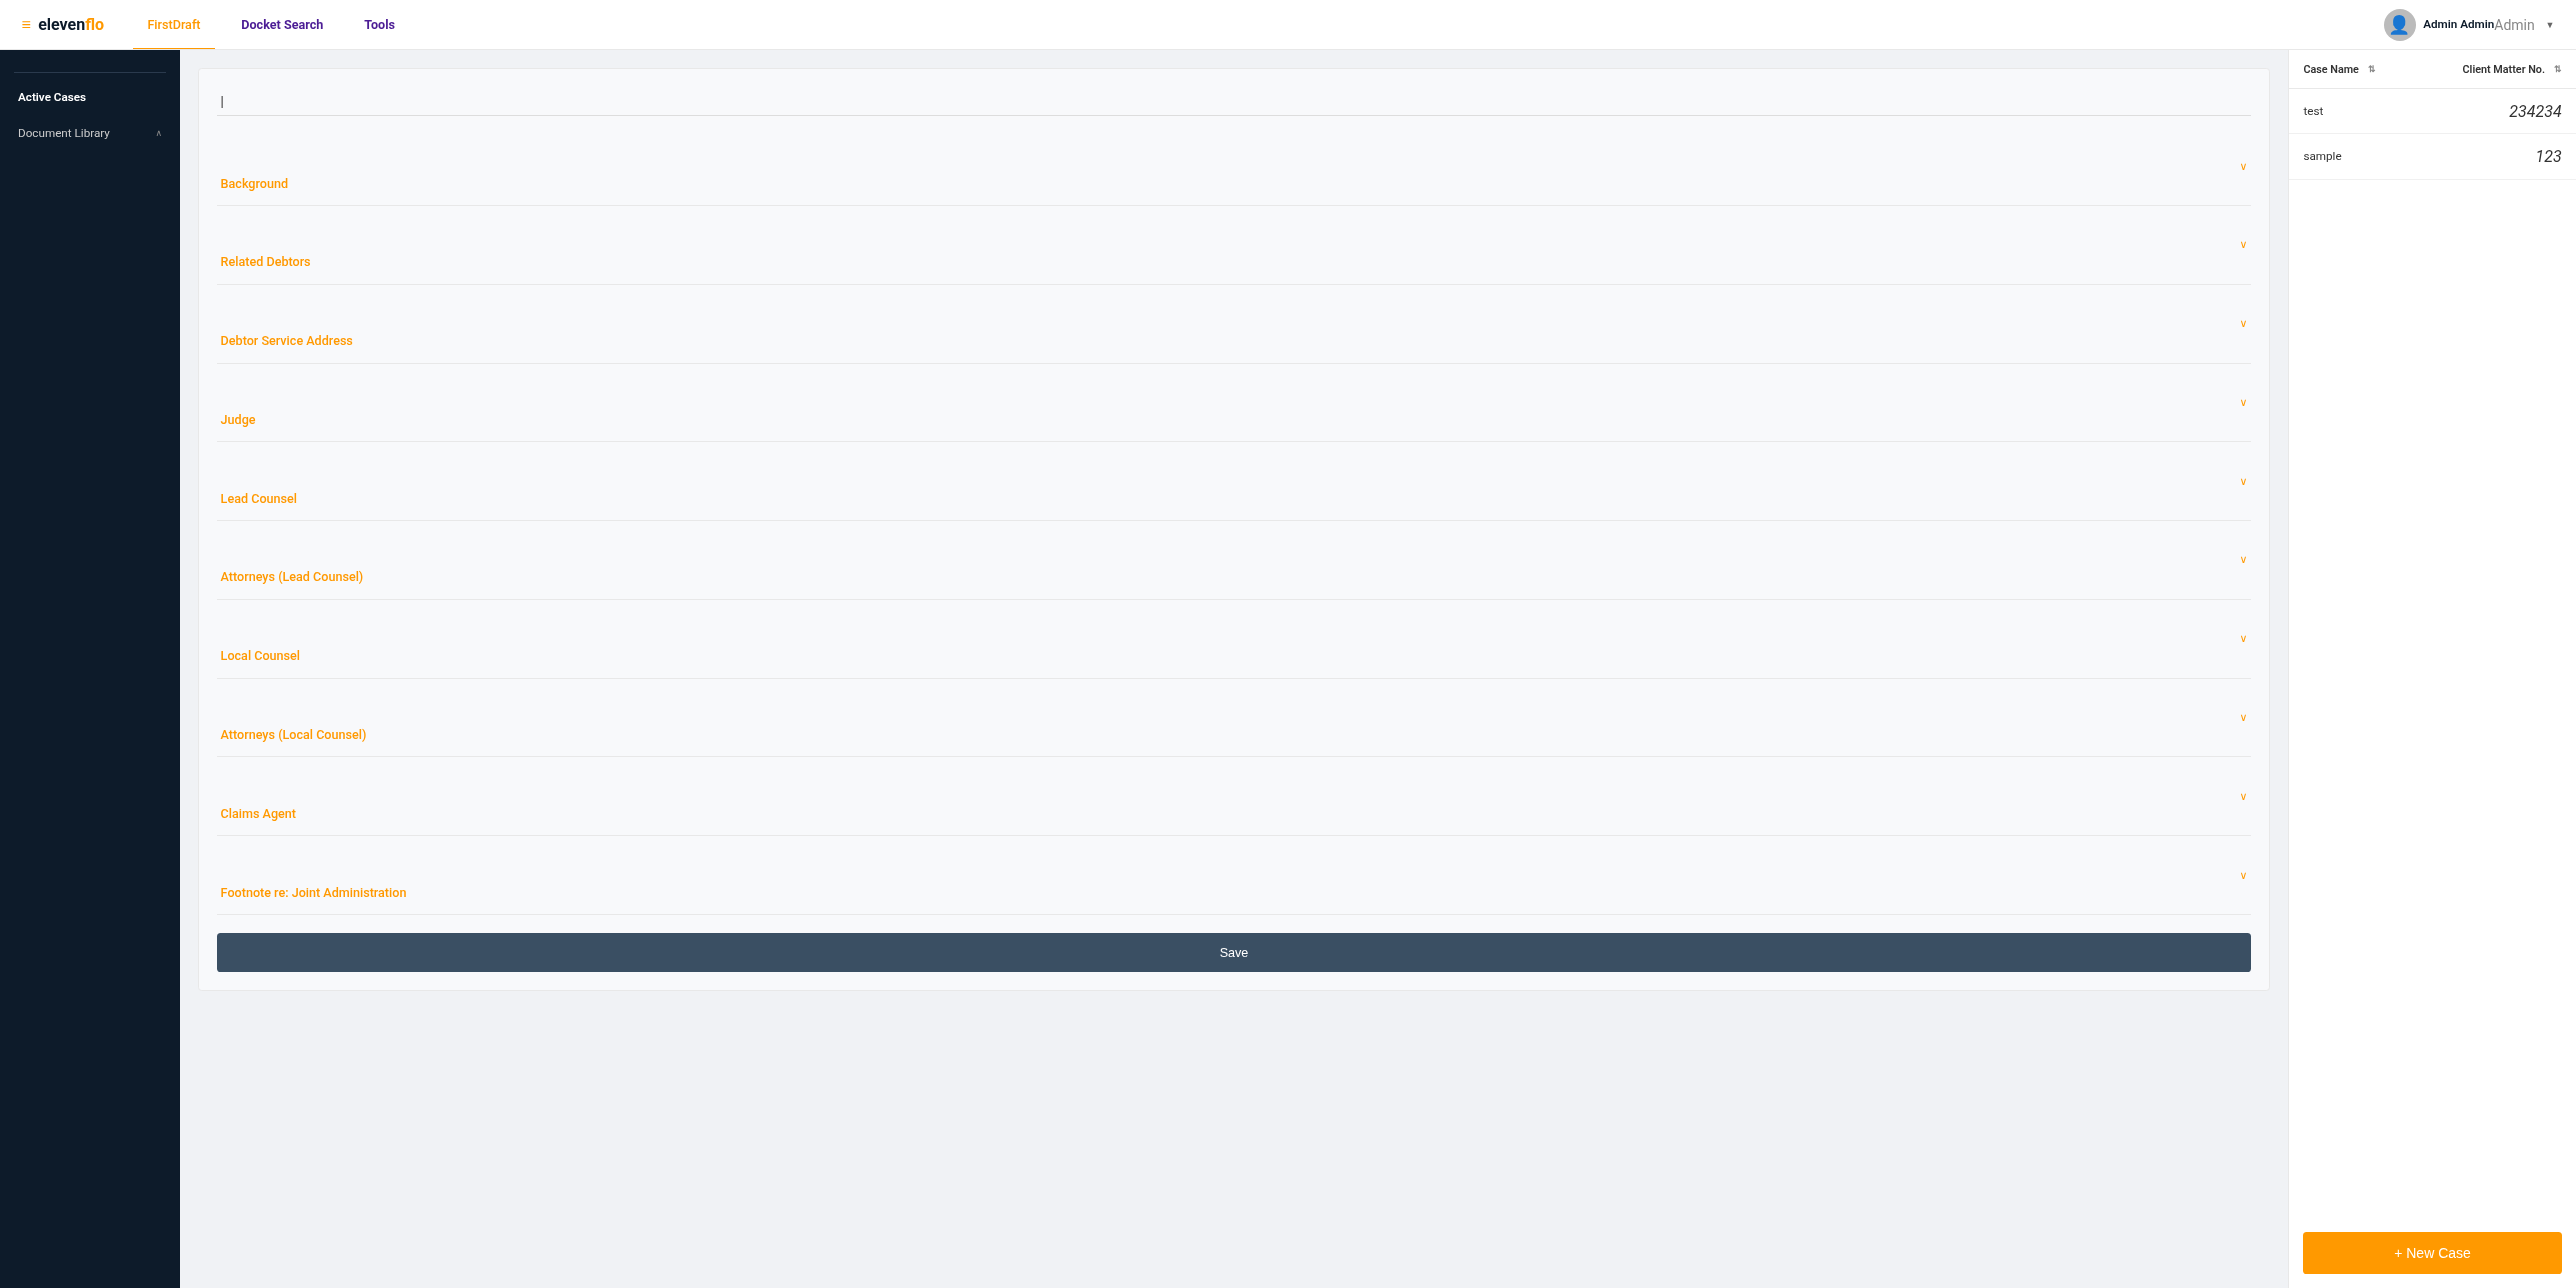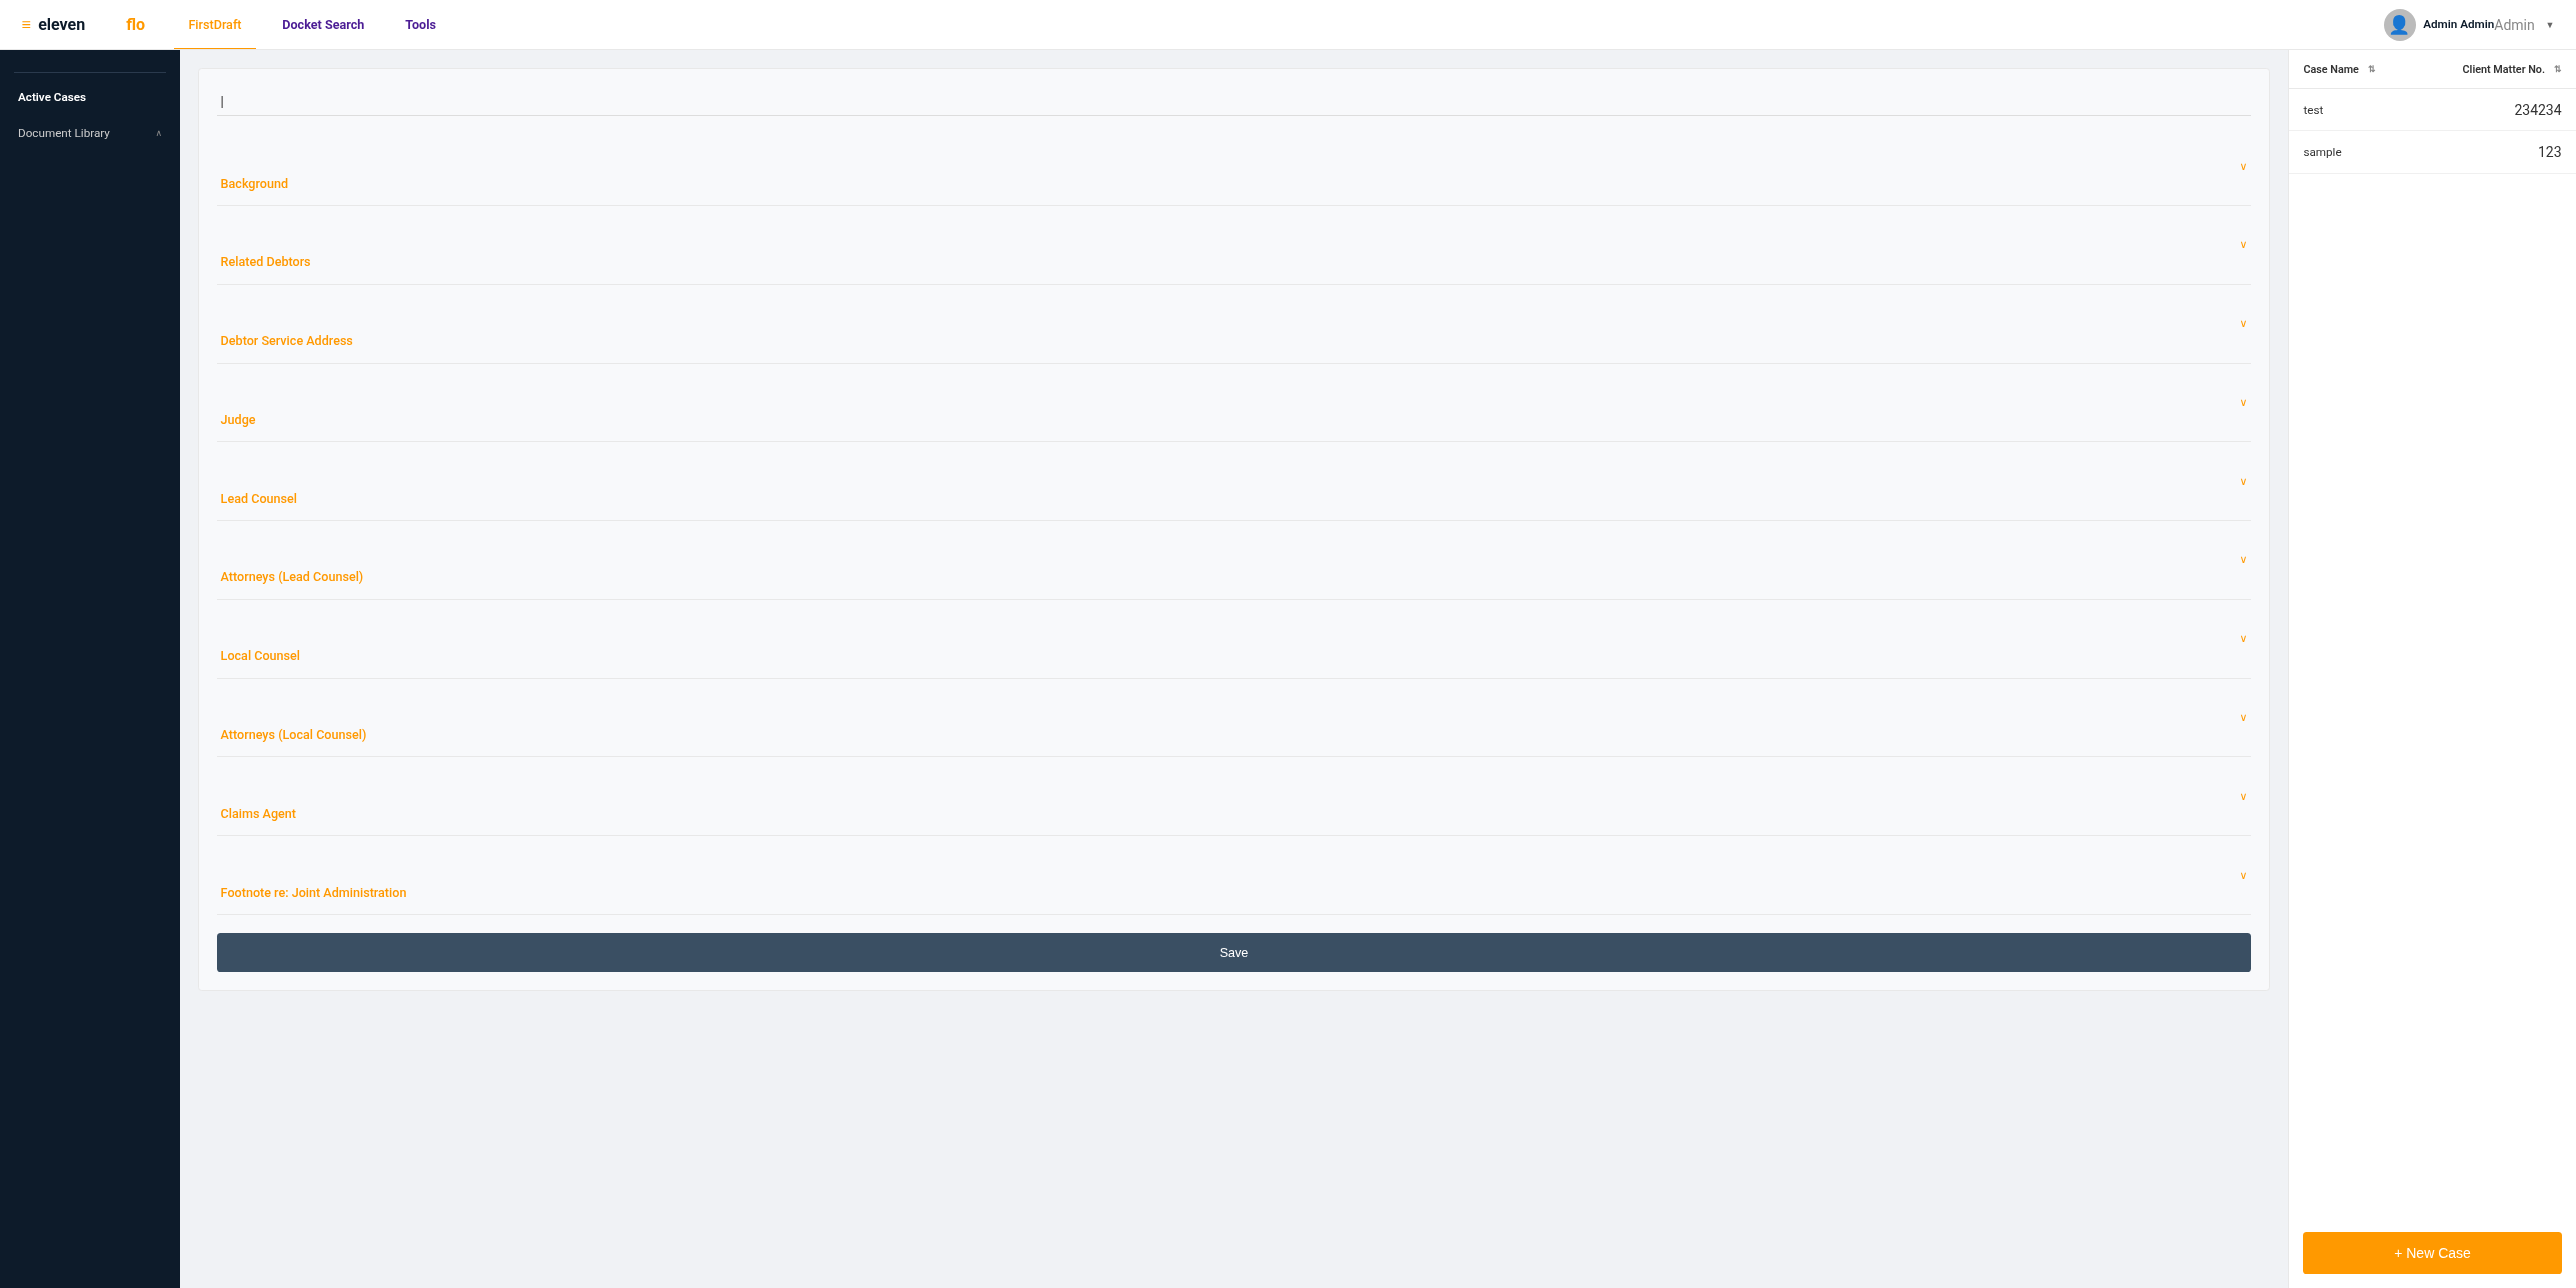--- a/index.html
+++ b/index.html
@@ -8,21 +8,21 @@
     
     .top-nav {
       display: flex; align-items: center; justify-content: space-between;
       background: #fff; height: 50px; padding: 0 21.6px;
       border-bottom: 0.9px solid #e8e8e8; flex-shrink: 0;
     }
     .nav-left { display: flex; align-items: center; gap: 29px; }
     .logo { display: flex; align-items: center; gap: 7.2px; }
     .logo-icon { color: #f90; font-size: 16px; }
     .logo-text { font-size: 16px; font-weight: 700; color: #0d1b2a; }
-    .logo-text span { color: #f90; margin-left: 41px; }
+    .logo-text span { color: #f90; }
     .nav-tabs { display: flex; align-items: center; gap: 12px; }
     .nav-tab {
       padding: 16px 14.4px; font-size: 12.6px; color: #4c1d95; cursor: pointer;
       border-bottom: 1.8px solid transparent; text-decoration: none; font-weight: bold;
     }
     .nav-tab.active { color: #f90; border-bottom-color: #f90; font-weight: 500; }
     .nav-right { display: flex; align-items: center; gap: 7.2px; }
     .avatar { width: 32px; height: 32px; border-radius: 50%; background: #bbb; display: flex; align-items: center; justify-content: center; }
     .avatar-icon { font-size: 18px; color: #fff; }
     .user-info { display: flex; flex-direction: row; }
@@ -94,21 +94,21 @@
     .table-col-header {
       font-size: 10.8px; font-weight: 600; color: #333;
       display: flex; align-items: center; gap: 9px; cursor: pointer;
     }
     .sort-icon { color: #888; font-size: 9px; }
     .table-row {
       display: flex; align-items: center; justify-content: space-between;
       padding: 12.6px 14.4px; border-bottom: 0.9px solid #f0f0f0;
     }
     .case-name { font-size: 11.7px; color: #333; }
-    .case-matter { font-size: 14px; color: #333; }
+    .case-matter { font-size: 16px; color: #333; font-style: italic; }
 
     .new-case-btn {
       margin: 14.4px; padding: 12.6px; background: #f90; color: #fff;
       border: none; border-radius: 3.6px; font-size: 14px; cursor: pointer;
       font-weight: 500; display: flex; align-items: center; justify-content: center;
       gap: 5.4px;
     }
   </style>
 </head>
 <body>

